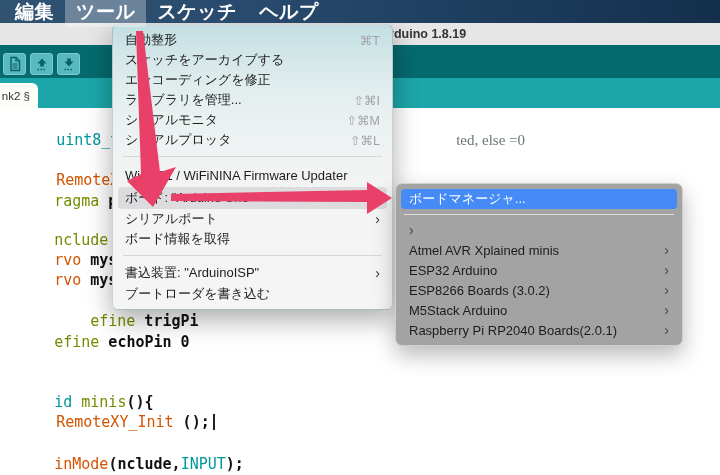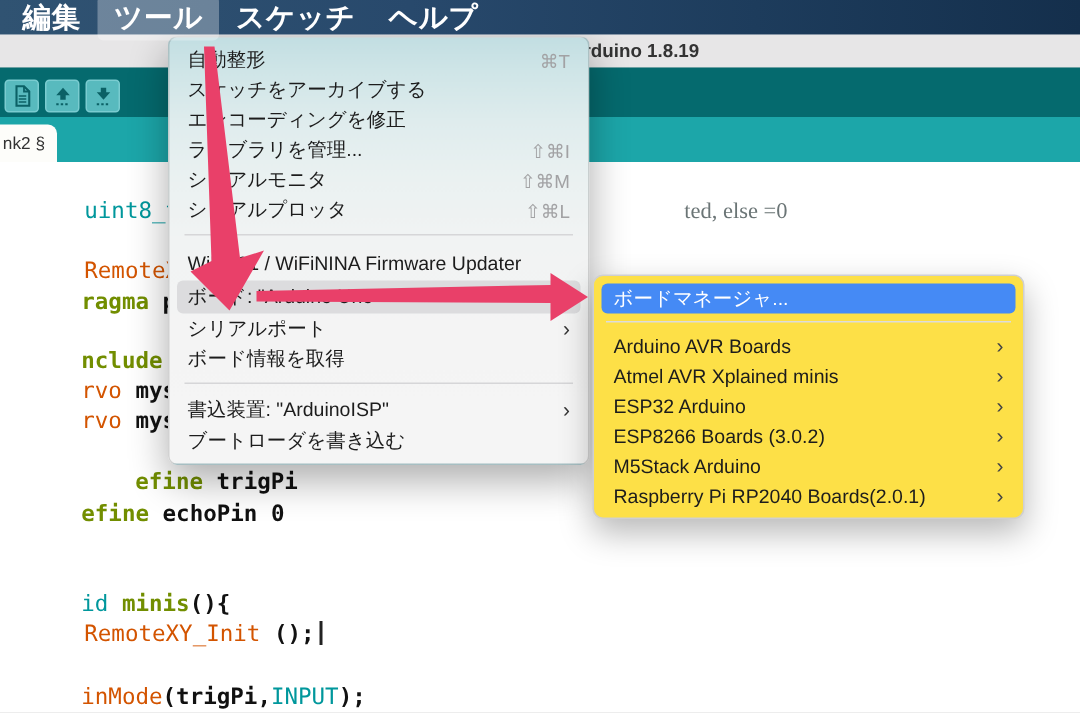--- a/index.html
+++ b/index.html
@@ -30,21 +30,21 @@
   .tab{position:absolute;left:-14px;top:5px;width:52px;height:25px;background:#fdfdfa;
        border-radius:6px 6px 0 0;display:flex;align-items:center;justify-content:flex-end;
        padding-right:8px;font-size:11.5px;color:#333;box-sizing:border-box;}
 
   
   .editor{position:absolute;top:108px;left:0;right:0;bottom:0;background:#fff;z-index:1;}
   .codeline{position:absolute;font-family:"DejaVu Sans Mono",monospace;font-size:15px;
             line-height:20px;white-space:pre;}
   .seg-plain{color:#111;font-weight:700;}
   .seg-type{color:#00979c;font-weight:500;}
-  .seg-preprocessor{color:#728e00;font-weight:700;}
+  .seg-preprocessor{color:#728e00;font-weight:400;}
   .seg-function{color:#d35400;font-weight:500;}
   .seg-comment{color:#6b7576;font-weight:400;font-family:Liberation Serif, serif;}
   .caret{display:inline-block;width:2px;height:16px;background:#222;
          vertical-align:-3px;margin-left:3px;}
 
   
   .menu{position:absolute;left:112px;top:24px;width:281px;z-index:10;box-sizing:border-box;
         border-radius:6px;padding:5px 0;
         background:linear-gradient(180deg,#c2dee2 0%,#cfe5e7 8%,#dfeced 20%,#eaf1f1 33%,
                    #f1f3f3 48%,#f4f4f4 70%,#f5f5f5 100%);
@@ -53,21 +53,21 @@
   .mrow{height:20px;display:flex;align-items:center;padding:0 12px;font-size:13px;
         color:#1c1c1c;box-sizing:border-box;gap:28px;}
   .mrow .lab{flex:1;white-space:nowrap;overflow:hidden;}
   .mrow .sc{color:#a2a2a4;font-size:12.5px;margin-left:8px;white-space:nowrap;}
   .mrow .chev{color:#333;margin-left:8px;font-size:14px;line-height:1;}
   .mrow.hl{background:#dcdcde;margin:0 5px;padding:0 7px;border-radius:4px;}
   .msep{height:1px;background:#d6d6d8;margin:6px 10px;}
 
   
   .submenu{position:absolute;left:395px;top:183px;width:288px;z-index:11;box-sizing:border-box;
-           background:#fde047;border:1px solid #cfcfd1;border-radius:7px;
+           background:#a3a3a3;border:1px solid #cfcfd1;border-radius:7px;
            box-shadow:0 9px 22px rgba(0,0,0,.28);padding:5px;}
   .srow{height:20px;display:flex;align-items:center;padding:0 8px;font-size:13px;
         color:#1c1c1c;box-sizing:border-box;}
   .srow .lab{flex:1;white-space:nowrap;overflow:hidden;}
   .srow .chev{color:#444;font-size:14px;line-height:1;}
   .srow.selected{background:#458af5;color:#fff;border-radius:4px;}
   .ssep{height:1px;background:#dcdcdd;margin:5px 3px 0 3px;}
   .slist{margin-top:5px;}
 
   
@@ -106,21 +106,21 @@
     <div class="codeline" style="left:0px;top:204px;">
       <span class="seg-preprocessor">efine</span><span class="seg-plain"> echoPin 0</span>
     </div>
     <div class="codeline" style="left:0px;top:264px;">
       <span class="seg-type">id</span><span class="seg-preprocessor"> minis</span><span class="seg-plain">(){</span>
     </div>
     <div class="codeline" style="left:2px;top:284px;">
       <span class="seg-function">RemoteXY_Init</span><span class="seg-plain"> ();</span><span class="caret"></span>
     </div>
     <div class="codeline" style="left:0px;top:326px;">
-      <span class="seg-function">inMode</span><span class="seg-plain">(trigPi,</span><span class="seg-type">INPUT</span><span class="seg-plain">);</span>
+      <span class="seg-function">inMode</span><span class="seg-plain">(nclude,</span><span class="seg-type">INPUT</span><span class="seg-plain">);</span>
     </div>
     <div class="codeline" style="left:0px;top:346px;">
       
     </div>
   </div>
 
   <div class="titlebar">
     <div class="wtitle">Arduino 1.8.19</div>
   </div>
 
@@ -207,21 +207,20 @@
     </div>
   </div>
 
   <div class="submenu">
     <div class="srow selected">
       <span class="lab">ボードマネージャ...</span>
     </div>
     <div class="ssep"></div>
     <div class="slist">
       <div class="srow">
-        <span class="lab">Arduino AVR Boards</span>
         <span class="chev">›</span>
       </div>
       <div class="srow">
         <span class="lab">Atmel AVR Xplained minis</span>
         <span class="chev">›</span>
       </div>
       <div class="srow">
         <span class="lab">ESP32 Arduino</span>
         <span class="chev">›</span>
       </div>

